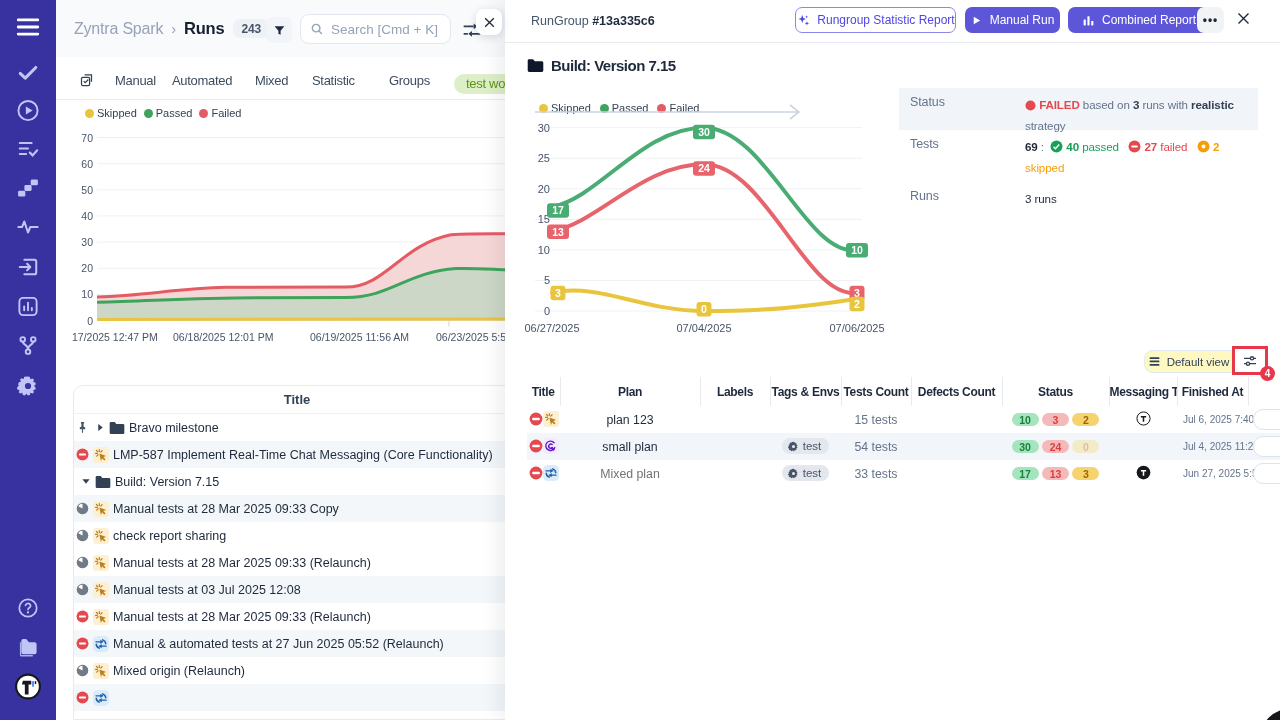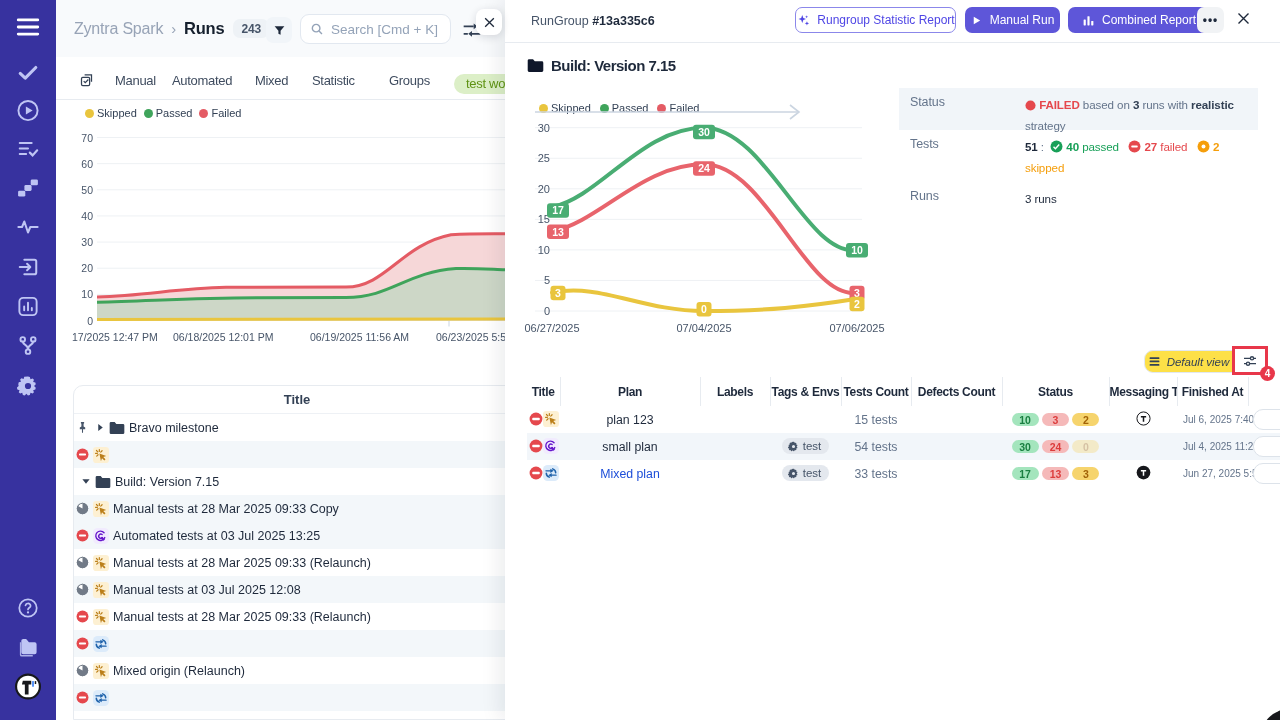--- a/index.html
+++ b/index.html
@@ -63,21 +63,21 @@
 
 #infotable { position:absolute; left:394px; top:88px; width:359px; font-size:11.6px; letter-spacing:-0.1px; }
 #infotable .irow { display:flex; }
 #infotable .irow.alt { background:#f1f5f9; }
 #infotable .lbl { width:126px; padding:7px 0 0 11px; color:#64748b; font-size:12.5px; }
 #infotable .val { width:233px; padding:7px 14px 0 0; color:#64748b; line-height:1.8; }
 #infotable .val b { color:#334155; }
 .cic { display:inline-block; vertical-align:-2px; }
 
 
-#defview { position:absolute; left:639px; top:350px; width:89px; height:23px; background:#fde047; border:1px solid #e2e8f0; border-radius:9px 0 0 9px; display:flex; align-items:center; justify-content:center; font-size:11.5px; font-weight:500; color:#334155; white-space:nowrap;font-style:italic; }
+#defview { position:absolute; left:639px; top:350px; width:89px; height:23px; background:#fef9c3; border:1px solid #e2e8f0; border-radius:9px 0 0 9px; display:flex; align-items:center; justify-content:center; font-size:11.5px; font-weight:500; color:#334155; white-space:nowrap; }
 #annot { position:absolute; left:727px; top:346px; width:36px; height:29px; border:3.5px solid #e8374a; background:#fff; display:flex; align-items:center; justify-content:center; }
 #annotbadge { position:absolute; left:755px; top:366px; width:15px; height:15px; border-radius:50%; background:#e8374a; color:#fff; font-size:10px; font-weight:700; display:flex; align-items:center; justify-content:center; z-index:5; }
 
 #plantable { position:absolute; left:22px; top:377px; width:765px; }
 #plantable table { border-collapse:collapse; width:765px; table-layout:fixed; font-size:12.3px; }
 #plantable th { font-size:12px; letter-spacing:-0.3px; font-weight:700; color:#1e293b; height:29px; border-right:1px solid #e7ebf0; white-space:nowrap; overflow:hidden; }
 #plantable th:last-child { border-right:none; }
 #plantable td { height:27px; text-align:center; color:#64748b; white-space:nowrap; }
 #plantable tr.alt { background:#f2f6fa; }
 .pill { display:inline-block; min-width:27px; padding:0.5px 0; border-radius:8px; font-size:10.5px; font-weight:700; }
@@ -179,20 +179,21 @@
           <circle cx="12" cy="12" r="11" fill="#e5484d"></circle>
           <rect x="5.5" y="10" width="13" height="4" rx="1.5" fill="#fff"></rect>
         </svg>
         <svg class="typ" width="16" height="16" viewBox="0 0 24 24">
           <rect width="24" height="24" rx="5" fill="#fdf0d2"></rect>
           <g stroke="#bb7f1a" stroke-width="1.8" stroke-linecap="round">
             <path d="M9.5 3.8v2.8M5.2 5.2l2 2M3.8 9.5h2.8M5.6 13.6l2-2M13.6 5.6l-2 2"></path>
           </g>
           <path d="M9.6 9.6l10.2 3.9-4.4 1.5 3.4 3.4-1.9 1.9-3.4-3.4-1.6 4.3z" fill="#bb7f1a"></path>
         </svg>
+        <span>LMP-587 Implement Real-Time Chat Messaging (Core Functionality)</span>
       </div>
       <div class="row ">
         <span style="width:3px"></span>
         <svg width="10" height="9" viewBox="0 0 10 10" style="margin:0 3px 0 4px">
           <path d="M1 2.5l4 5 4-5z" fill="#334155"></path>
         </svg>
         <svg class="typ" width="16" height="14" viewBox="0 0 24 20" fill="#334155">
           <path d="M1 3a2 2 0 0 1 2-2h5.5l2.5 3H21a2 2 0 0 1 2 2v11a2 2 0 0 1-2 2H3a2 2 0 0 1-2-2z"></path>
         </svg>
         <span>Build: Version 7.15</span>
@@ -205,34 +206,34 @@
         </svg>
         <svg class="typ" width="16" height="16" viewBox="0 0 24 24">
           <rect width="24" height="24" rx="5" fill="#fdf0d2"></rect>
           <g stroke="#bb7f1a" stroke-width="1.8" stroke-linecap="round">
             <path d="M9.5 3.8v2.8M5.2 5.2l2 2M3.8 9.5h2.8M5.6 13.6l2-2M13.6 5.6l-2 2"></path>
           </g>
           <path d="M9.6 9.6l10.2 3.9-4.4 1.5 3.4 3.4-1.9 1.9-3.4-3.4-1.6 4.3z" fill="#bb7f1a"></path>
         </svg>
         <span>Manual tests at 28 Mar 2025 09:33 Copy</span>
       </div>
-      <div class="row alt">
-        <svg class="ic" width="14" height="14" viewBox="0 0 24 24">
-          <circle cx="12" cy="12" r="11" fill="#e5484d"></circle>
-          <rect x="5.5" y="10" width="13" height="4" rx="1.5" fill="#fff"></rect>
-        </svg>
-        <svg class="typ" width="16" height="16" viewBox="0 0 24 24">
-          <rect width="24" height="24" rx="7" fill="#f1ebfe"></rect>
-          <g fill="none" stroke="#6617cb" stroke-width="2.1" stroke-linecap="round">
-            <path d="M16.6 7.2a7 7 0 1 0 1 7.2"></path>
-            <path d="M13.7 9.8a3.2 3.2 0 1 0 .5 4.6"></path>
-          </g>
-          <path d="M13.2 13.2l4.6 4.2-1.8 1.9-4.4-4.5z" fill="#6617cb"></path>
-        </svg>
-        <span>Automated tests at 03 Jul 2025 13:25</span>
+      <div class="row ">
+        <svg class="ic" width="13" height="13" viewBox="0 0 24 24">
+          <circle cx="12" cy="12" r="10.5" fill="#717a87"></circle>
+          <path d="M12 12 L2.8 6.8 A10.5 10.5 0 0 1 12 1.5 Z" fill="#fff"></path>
+          <circle cx="12" cy="12" r="9.6" fill="none" stroke="#717a87" stroke-width="1.8"></circle>
+        </svg>
+        <svg class="typ" width="16" height="16" viewBox="0 0 24 24">
+          <rect width="24" height="24" rx="5" fill="#fdf0d2"></rect>
+          <g stroke="#bb7f1a" stroke-width="1.8" stroke-linecap="round">
+            <path d="M9.5 3.8v2.8M5.2 5.2l2 2M3.8 9.5h2.8M5.6 13.6l2-2M13.6 5.6l-2 2"></path>
+          </g>
+          <path d="M9.6 9.6l10.2 3.9-4.4 1.5 3.4 3.4-1.9 1.9-3.4-3.4-1.6 4.3z" fill="#bb7f1a"></path>
+        </svg>
+        <span>check report sharing</span>
       </div>
       <div class="row ">
         <svg class="ic" width="13" height="13" viewBox="0 0 24 24">
           <circle cx="12" cy="12" r="10.5" fill="#717a87"></circle>
           <path d="M12 12 L2.8 6.8 A10.5 10.5 0 0 1 12 1.5 Z" fill="#fff"></path>
           <circle cx="12" cy="12" r="9.6" fill="none" stroke="#717a87" stroke-width="1.8"></circle>
         </svg>
         <svg class="typ" width="16" height="16" viewBox="0 0 24 24">
           <rect width="24" height="24" rx="5" fill="#fdf0d2"></rect>
           <g stroke="#bb7f1a" stroke-width="1.8" stroke-linecap="round">
@@ -280,20 +281,21 @@
           <rect width="24" height="24" rx="7" fill="#dcebfa"></rect>
           <g fill="none" stroke="#1e62ab" stroke-width="2.2" stroke-linecap="round">
             <path d="M4.5 8.8h7"></path>
             <path d="M14.5 5.8a6.5 6.5 0 0 1 4.6 6"></path>
             <path d="M19.5 15.2h-7"></path>
             <path d="M9.5 18.2a6.5 6.5 0 0 1-4.6-6"></path>
           </g>
           <path d="M11 5.6l5 3.2-5 3.2z" fill="#1e62ab"></path>
           <path d="M13 11.9l-5 3.3 5 3.2z" fill="#1e62ab"></path>
         </svg>
+        <span>Manual &amp; automated tests at 27 Jun 2025 05:52 (Relaunch)</span>
       </div>
       <div class="row ">
         <svg class="ic" width="13" height="13" viewBox="0 0 24 24">
           <circle cx="12" cy="12" r="10.5" fill="#717a87"></circle>
           <path d="M12 12 L2.8 6.8 A10.5 10.5 0 0 1 12 1.5 Z" fill="#fff"></path>
           <circle cx="12" cy="12" r="9.6" fill="none" stroke="#717a87" stroke-width="1.8"></circle>
         </svg>
         <svg class="typ" width="16" height="16" viewBox="0 0 24 24">
           <rect width="24" height="24" rx="5" fill="#fdf0d2"></rect>
           <g stroke="#bb7f1a" stroke-width="1.8" stroke-linecap="round">
@@ -457,21 +459,21 @@
 
   <div id="infotable">
     <div class="irow alt" style="height:42px">
         <div class="lbl">Status</div>
         <div class="val"><svg class="cic" width="11" height="11" viewBox="0 0 12 12">
             <circle cx="6" cy="6" r="5.5" fill="#e5484d"></circle>
           </svg> <b style="color:#e5484d">FAILED</b> based on <b>3</b> runs with <b>realistic</b> strategy</div>
       </div>
     <div class="irow" style="height:52px">
         <div class="lbl">Tests</div>
-        <div class="val"><b style="color:#1e293b">51</b> :&nbsp;&nbsp;<svg class="cic" width="13" height="13" viewBox="0 0 24 24">
+        <div class="val"><b style="color:#1e293b">69</b> :&nbsp;&nbsp;<svg class="cic" width="13" height="13" viewBox="0 0 24 24">
             <circle cx="12" cy="12" r="11" fill="#18a058"></circle>
             <path d="M6.5 12.5l3.5 3.5 7-7.5" fill="none" stroke="#fff" stroke-width="2.6"></path>
           </svg> <b style="color:#18a058">40</b> <span style="color:#18a058">passed</span>&nbsp;&nbsp;&nbsp;<svg class="cic" width="13" height="13" viewBox="0 0 24 24">
             <circle cx="12" cy="12" r="11" fill="#e5484d"></circle>
             <rect x="6" y="10.2" width="12" height="3.6" rx="1.5" fill="#fff"></rect>
           </svg> <b style="color:#e5484d">27</b> <span style="color:#e5484d">failed</span>&nbsp;&nbsp;&nbsp;<svg class="cic" width="13" height="13" viewBox="0 0 24 24">
             <circle cx="12" cy="12" r="11" fill="#f59e0b"></circle>
             <circle cx="12" cy="12" r="3.6" fill="#fff"></circle>
           </svg> <b style="color:#f59e0b">2</b> <span style="color:#f59e0b">skipped</span></div>
       </div>
@@ -587,21 +589,21 @@
                   <g fill="none" stroke="#1e62ab" stroke-width="2.2" stroke-linecap="round">
                     <path d="M4.5 8.8h7"></path>
                     <path d="M14.5 5.8a6.5 6.5 0 0 1 4.6 6"></path>
                     <path d="M19.5 15.2h-7"></path>
                     <path d="M9.5 18.2a6.5 6.5 0 0 1-4.6-6"></path>
                   </g>
                   <path d="M11 5.6l5 3.2-5 3.2z" fill="#1e62ab"></path>
                   <path d="M13 11.9l-5 3.3 5 3.2z" fill="#1e62ab"></path>
                 </svg>
               </span></td>
-            <td style="color:#1d4ed8">Mixed plan</td>
+            <td style="color:#737373">Mixed plan</td>
             <td></td>
             <td><span class="tagpill"><svg width="11" height="11" viewBox="0 0 24 24" fill="#475569" style="margin-right:4px">
                   <path d="M12 1.7l2 .5.7 2.4 2.3-.9 1.5 1.5-.9 2.3 2.4.7.5 2-1.9 1.8 1.9 1.8-.5 2-2.4.7.9 2.3-1.5 1.5-2.3-.9-.7 2.4-2 .5-1.8-1.9-1.8 1.9-2-.5-.7-2.4-2.3.9-1.5-1.5.9-2.3-2.4-.7-.5-2 1.9-1.8L1.4 10l.5-2 2.4-.7-.9-2.3 1.5-1.5 2.3.9.7-2.4zM12 8.6a3.4 3.4 0 1 0 0 6.8 3.4 3.4 0 0 0 0-6.8z"></path>
                 </svg>test</span></td>
             <td>33 tests</td>
             <td></td>
             <td><span class="pill g">17</span> <span class="pill r">13</span> <span class="pill y" style="">3</span></td>
             <td><svg width="15" height="15" viewBox="0 0 24 24">
                 <circle cx="12" cy="12" r="11" fill="#17181c"></circle>
                 <path d="M7.8 8h8.4v2.4h-3V17h-2.4v-6.6H7.8z" fill="#fff"></path>

